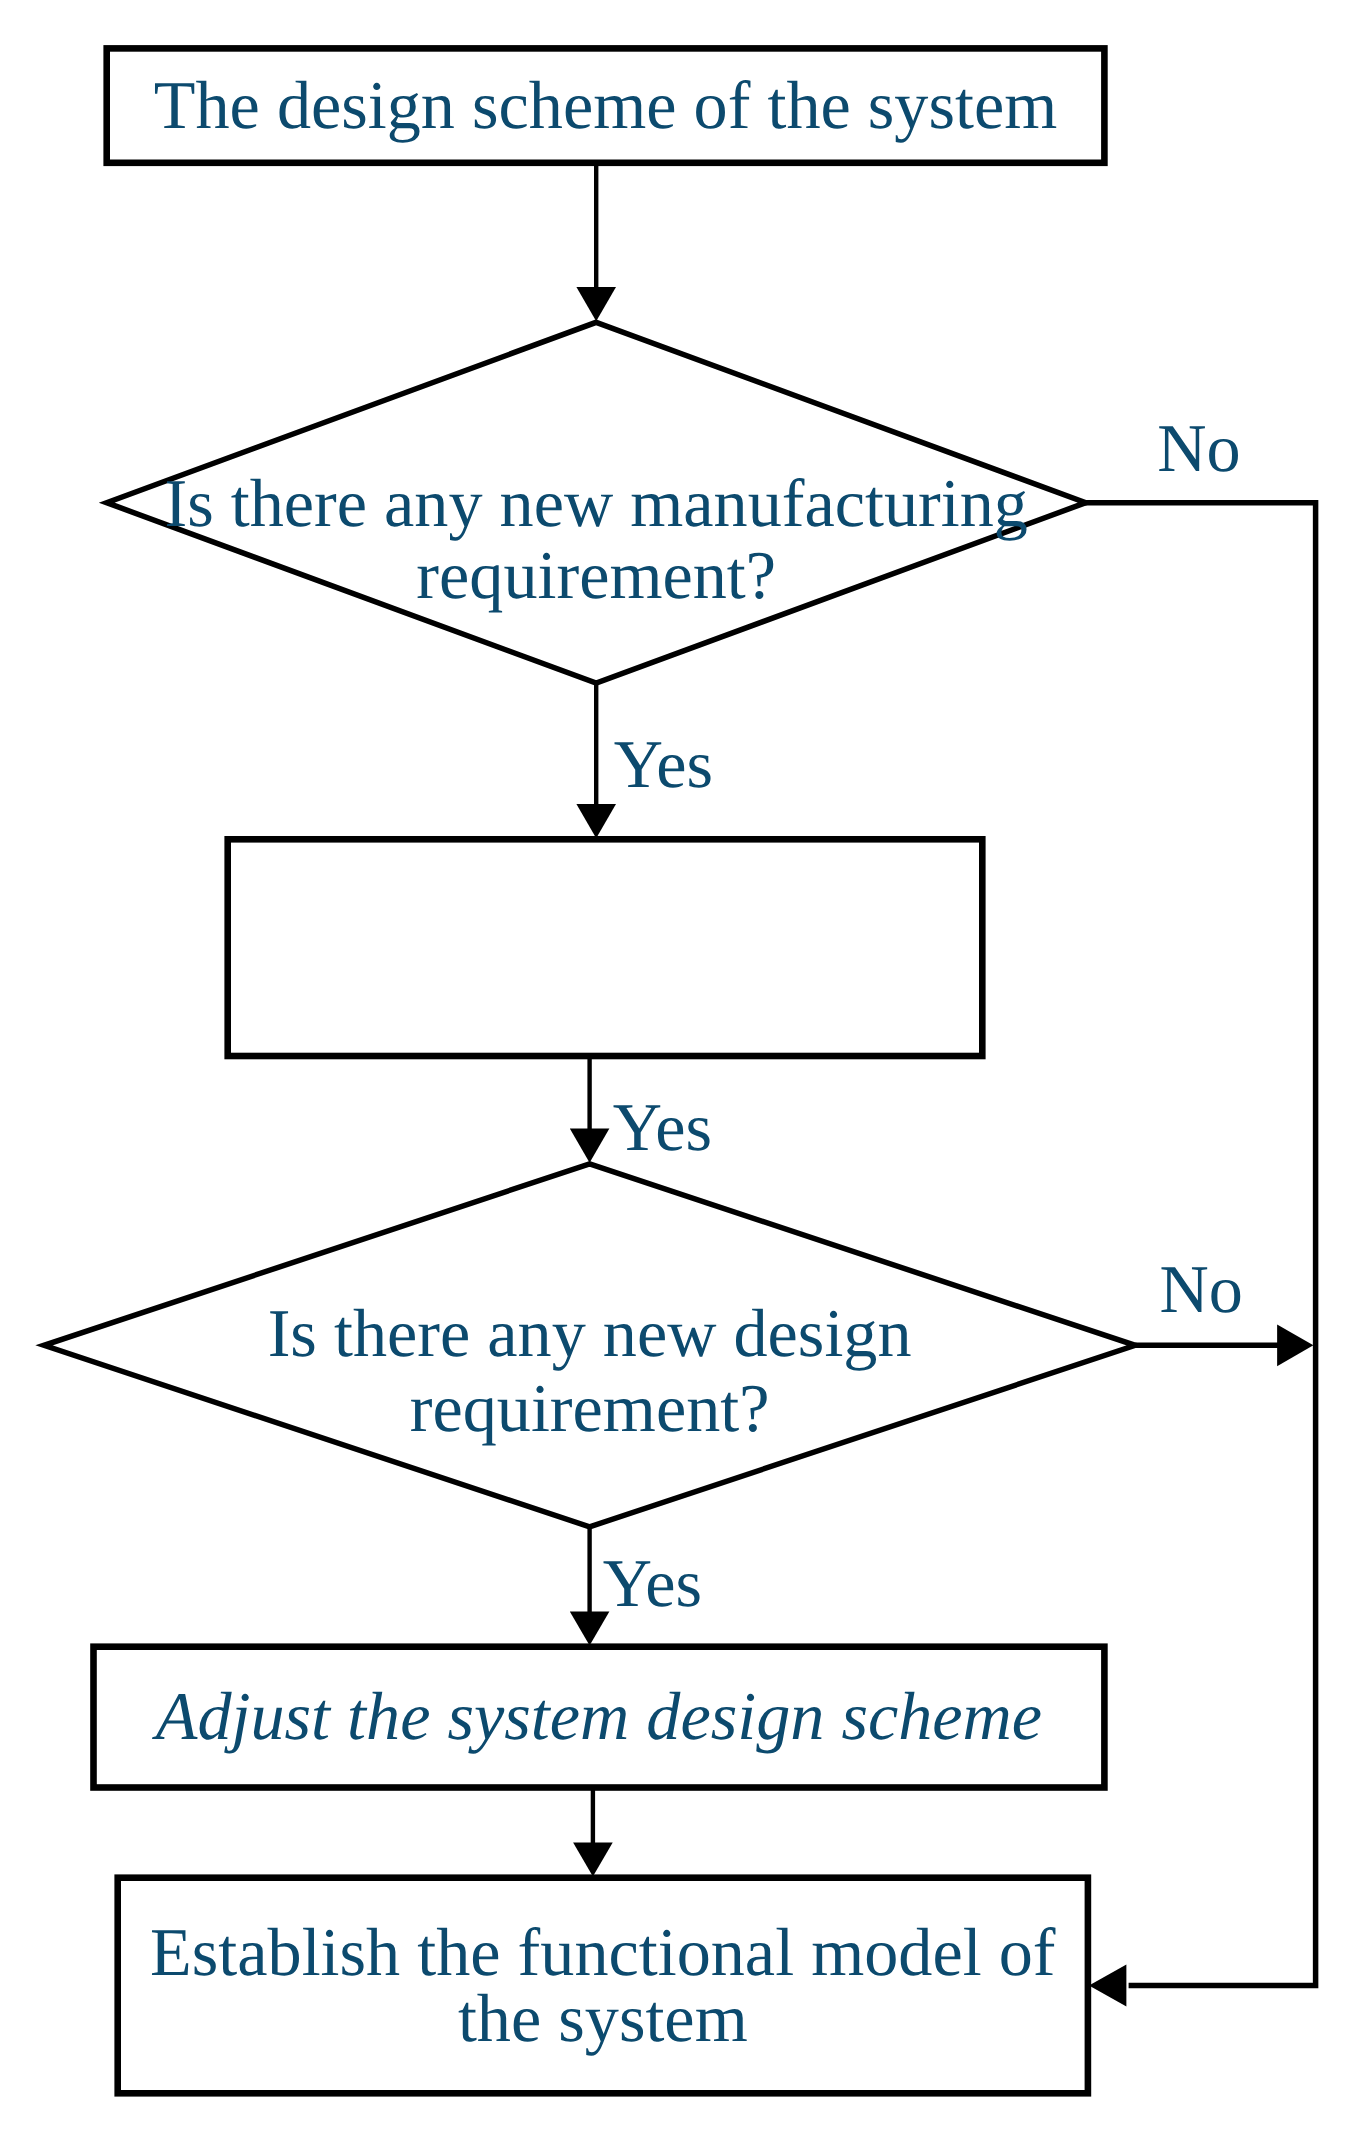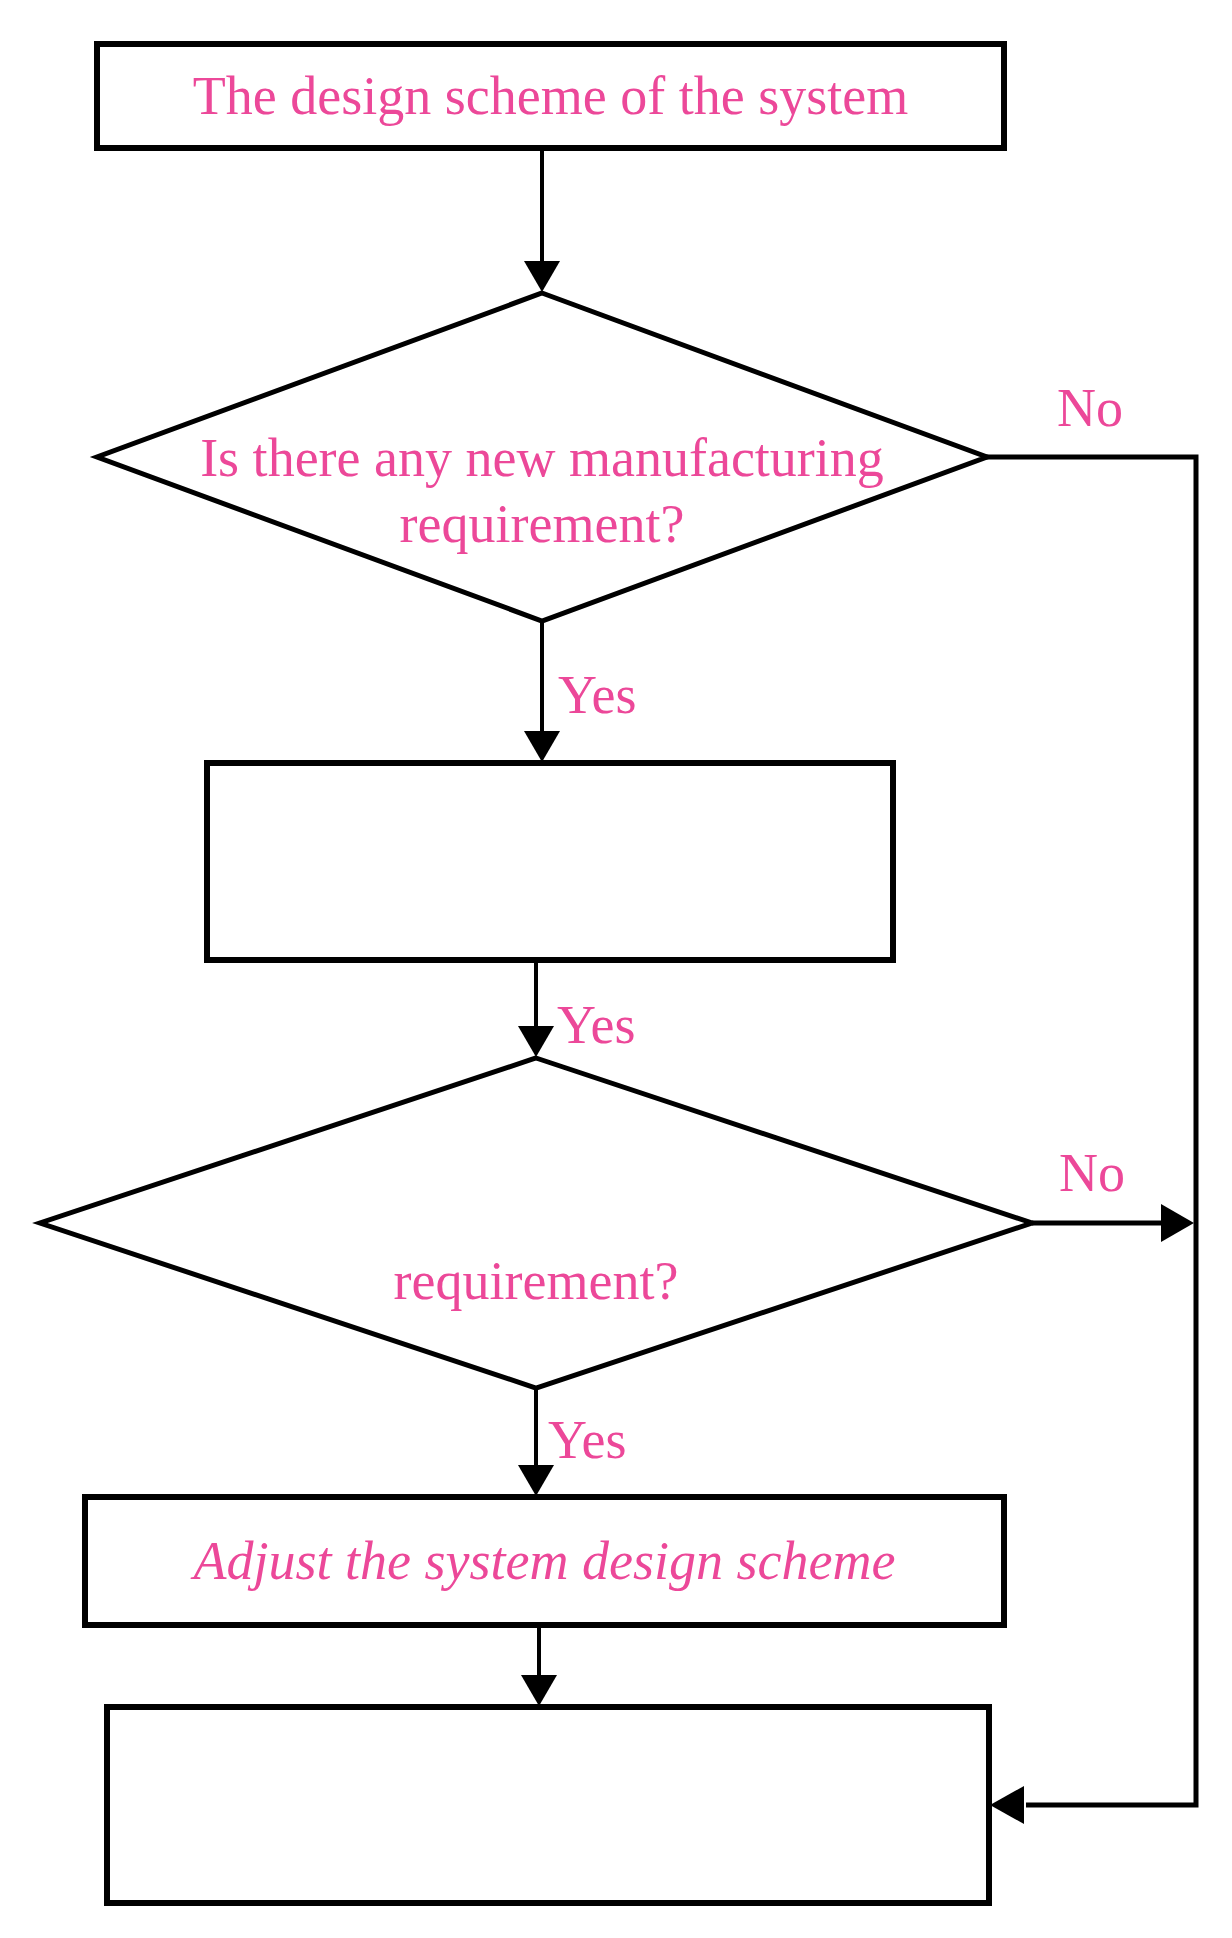--- a/index.html
+++ b/index.html
@@ -1,21 +1,21 @@
 <!DOCTYPE html>
 <html><head>
 <meta charset="utf-8">
 <style>
   html,body { margin:0; padding:0; background:#ffffff; }
   .canvas {
     position:relative; width:1232px; height:1938px; background:#ffffff;
     font-family:"Liberation Serif","DejaVu Serif",serif; color:#000000; overflow:hidden;
   }
   .canvas svg { position:absolute; left:0; top:0; }
-  .lbl { position:absolute; font-size:54px; color:#ec4899; white-space:nowrap; }
+  .lbl { position:absolute; font-size:62px; color:#0c4a6e; white-space:nowrap; }
   .ctr { text-align:center; }
   .flexc { display:flex; align-items:center; justify-content:center; text-align:center; flex-direction:column; }
   .lh50 { line-height:50px; }
   .lh52 { height:52px; line-height:52px; }
   .lh60 { line-height:60px; }
 </style>
 </head>
 <body>
 
 <div class="canvas">
@@ -52,26 +52,31 @@
   </svg>
 
   <div class="lbl flexc" style="left:97px; top:44px; width:907px; height:104px;">
     <div>The design scheme of the system</div>
   </div>
 
   <div class="lbl ctr lh52" style="left:92px; top:432px; width:900px;">Is there any new manufacturing</div>
   <div class="lbl ctr lh52" style="left:92px; top:498px; width:900px;">requirement?</div>
 
 
+  <div class="lbl ctr lh52" style="left:86px; top:1187px; width:900px;">Is there any new design</div>
   <div class="lbl ctr lh52" style="left:86px; top:1255px; width:900px;">requirement?</div>
 
   <div class="lbl flexc" style="left:85px; top:1497px; width:919px; height:128px;font-style:italic;">
     <div>Adjust the system design scheme</div>
   </div>
 
+  <div class="lbl flexc lh60" style="left:107px; top:1707px; width:882px; height:196px;">
+    <div>Establish the functional model of</div>
+    <div>the system</div>
+  </div>
 
   <div class="lbl ctr lh52" style="left:1028px; top:382px; width:124px;">No</div>
   <div class="lbl lh52" style="left:558px; top:669px; width:160px;">Yes</div>
   <div class="lbl lh52" style="left:557px; top:999px; width:160px;">Yes</div>
   <div class="lbl ctr lh52" style="left:1030px; top:1147px; width:124px;">No</div>
   <div class="lbl lh52" style="left:548px; top:1414px; width:160px;">Yes</div>
 
 </div>
 
 </body></html>

